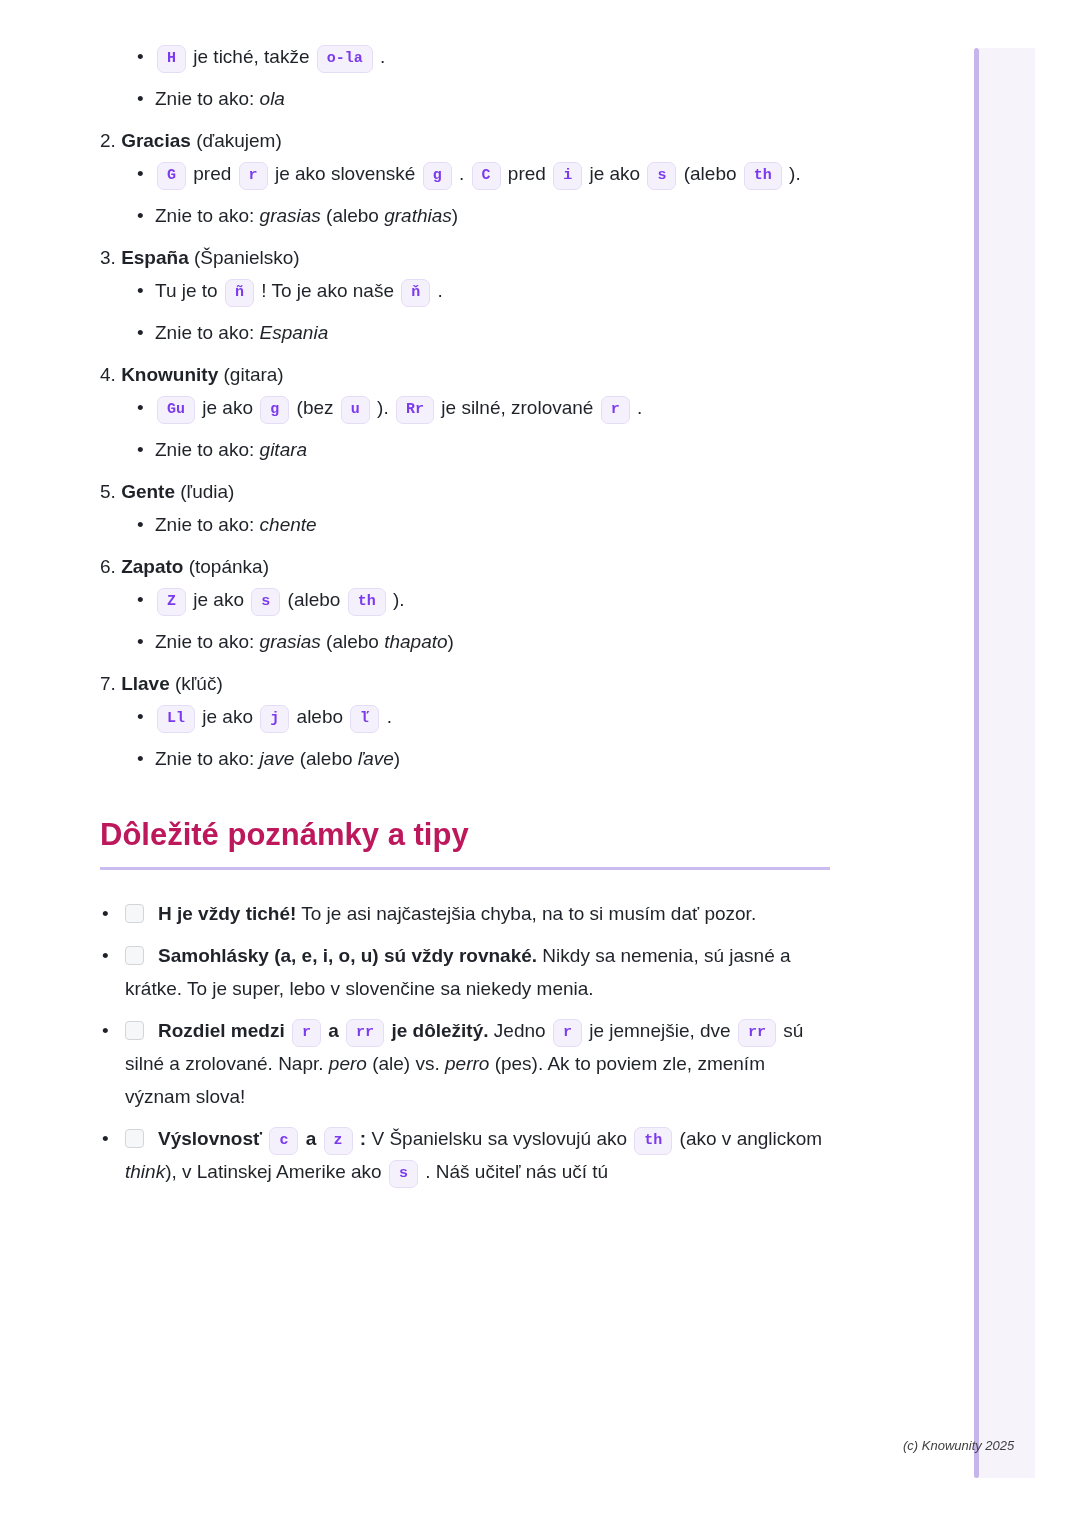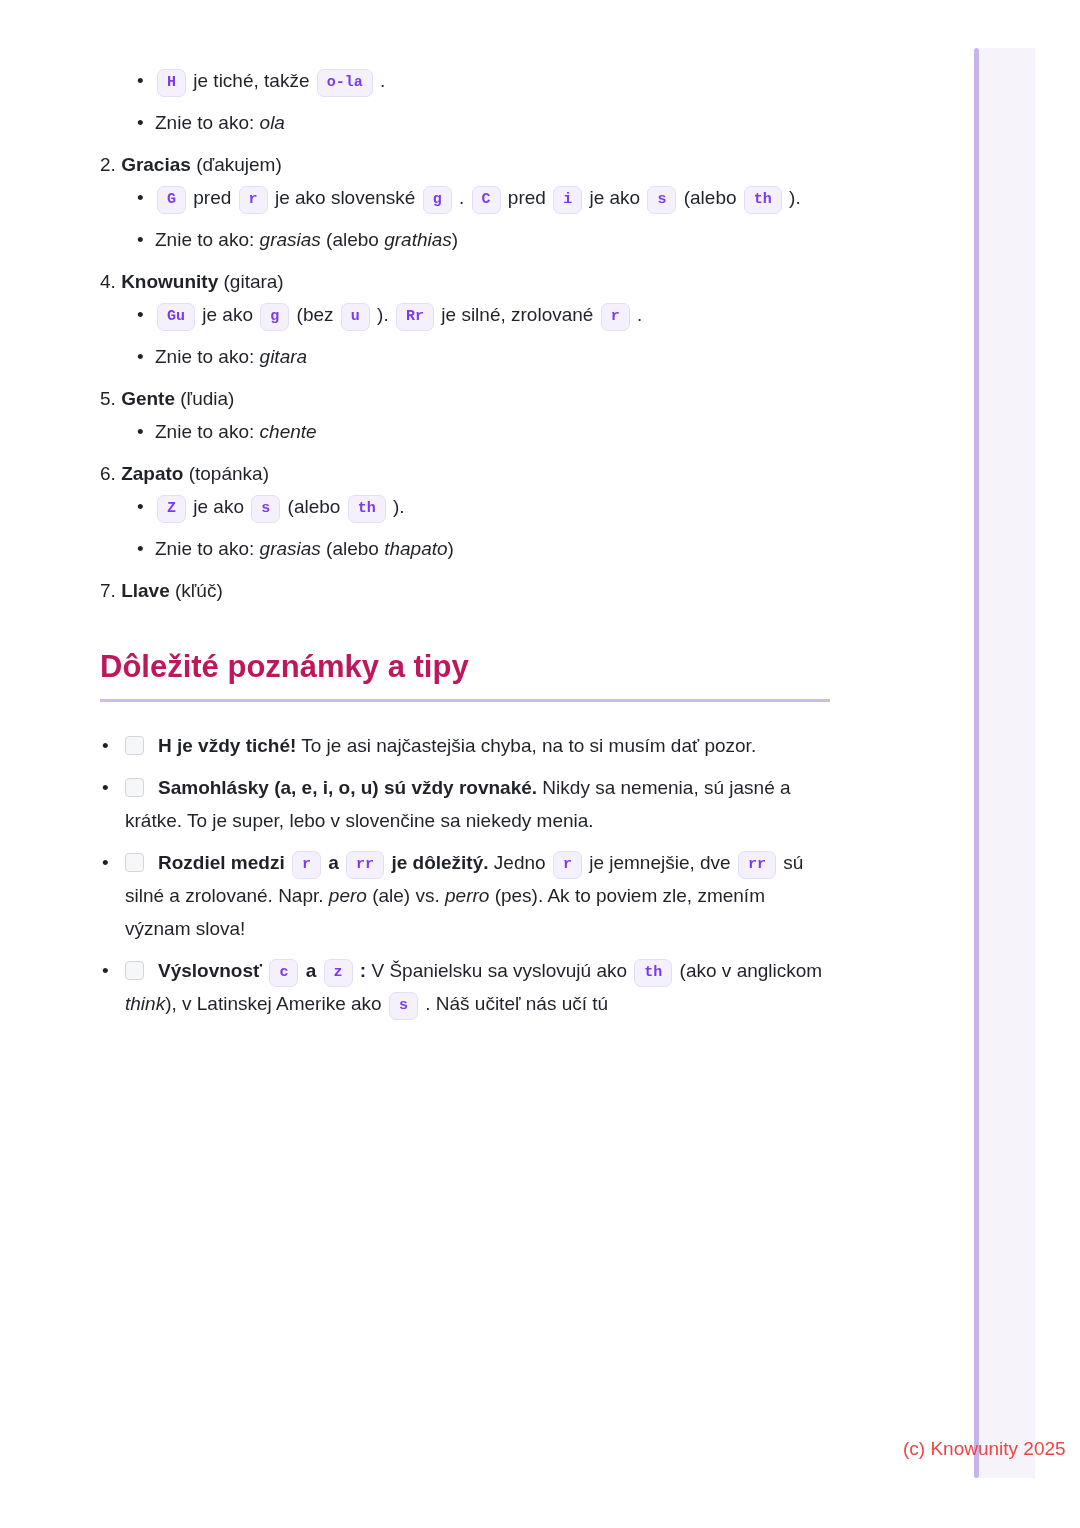--- a/index.html
+++ b/index.html
@@ -13,21 +13,21 @@
   body {
     position: relative;
     font-family: "Liberation Sans", sans-serif;
     color: #1f2329;
   }
   .content {
     position: absolute;
     left: 100px;
     top: 0;
     width: 730px;
-    padding-top: 64px;
+    padding-top: 40px;
   }
   .item-header {
     font-size: 19px;
     line-height: 33px;
   }
   .item-word { font-weight: 700; }
   .sub-list {
     list-style: none;
     margin: 0;
     padding: 0;
@@ -117,23 +117,24 @@
     top: 48px;
     width: 5px;
     height: 1430px;
     background: #c6b5eb;
     border-radius: 3px;
   }
   .watermark {
     position: absolute;
     left: 903px;
     top: 1438px;
-    font-size: 19px;
-    color: #ef4444;
+    font-size: 13px;
+    color: #404040;
     z-index: 2;
+    font-style: italic;
   }
 </style>
 </head>
 <body>
 
 <div class="page">
   <main class="content">
     <div id="pronunciation-list">
   <section class="p-item">
 
@@ -144,20 +145,27 @@
   </section>
 
   <section class="p-item">
     <div class="item-header"><span class="item-number">2. </span><strong class="item-word">Gracias</strong><span class="item-gloss"> (ďakujem)</span></div>
     <ul class="sub-list">
             <li><span class="code-badge">G</span> pred <span class="code-badge">r</span> je ako slovenské <span class="code-badge">g</span> . <span class="code-badge">C</span> pred <span class="code-badge">i</span> je ako <span class="code-badge">s</span> (alebo <span class="code-badge">th</span> ).</li>
             <li>Znie to ako: <em>grasias</em> (alebo <em>grathias</em>)</li>
           </ul>
   </section>
 
+  <section class="p-item">
+    <div class="item-header"><span class="item-number">3. </span><strong class="item-word">España</strong><span class="item-gloss"> (Španielsko)</span></div>
+    <ul class="sub-list">
+            <li>Tu je to <span class="code-badge">ñ</span> ! To je ako naše <span class="code-badge">ň</span> .</li>
+            <li>Znie to ako: <em>Espania</em></li>
+          </ul>
+  </section>
 
   <section class="p-item">
     <div class="item-header"><span class="item-number">4. </span><strong class="item-word">Knowunity</strong><span class="item-gloss"> (gitara)</span></div>
     <ul class="sub-list">
             <li><span class="code-badge">Gu</span> je ako <span class="code-badge">g</span> (bez <span class="code-badge">u</span> ). <span class="code-badge">Rr</span> je silné, zrolované <span class="code-badge">r</span> .</li>
             <li>Znie to ako: <em>gitara</em></li>
           </ul>
   </section>
 
   <section class="p-item">
@@ -170,20 +178,24 @@
   <section class="p-item">
     <div class="item-header"><span class="item-number">6. </span><strong class="item-word">Zapato</strong><span class="item-gloss"> (topánka)</span></div>
     <ul class="sub-list">
             <li><span class="code-badge">Z</span> je ako <span class="code-badge">s</span> (alebo <span class="code-badge">th</span> ).</li>
             <li>Znie to ako: <em>grasias</em> (alebo <em>thapato</em>)</li>
           </ul>
   </section>
 
   <section class="p-item">
     <div class="item-header"><span class="item-number">7. </span><strong class="item-word">Llave</strong><span class="item-gloss"> (kľúč)</span></div>
+    <ul class="sub-list">
+            <li><span class="code-badge">Ll</span> je ako <span class="code-badge">j</span> alebo <span class="code-badge">ľ</span> .</li>
+            <li>Znie to ako: <em>jave</em> (alebo <em>ľave</em>)</li>
+          </ul>
   </section>
 
 </div>
     <h1 class="section-title">Dôležité poznámky a tipy</h1>
     <hr class="section-divider">
     <ul id="tips-list" class="tips-list">
   <li><span class="checkbox"></span><span class="tip-text"><strong>H je vždy tiché!</strong> To je asi najčastejšia chyba, na to si musím dať pozor.</span></li>
 
   <li><span class="checkbox"></span><span class="tip-text"><strong>Samohlásky (a, e, i, o, u) sú vždy rovnaké.</strong> Nikdy sa nemenia, sú jasné a krátke. To je super, lebo v slovenčine sa niekedy menia.</span></li>
 

